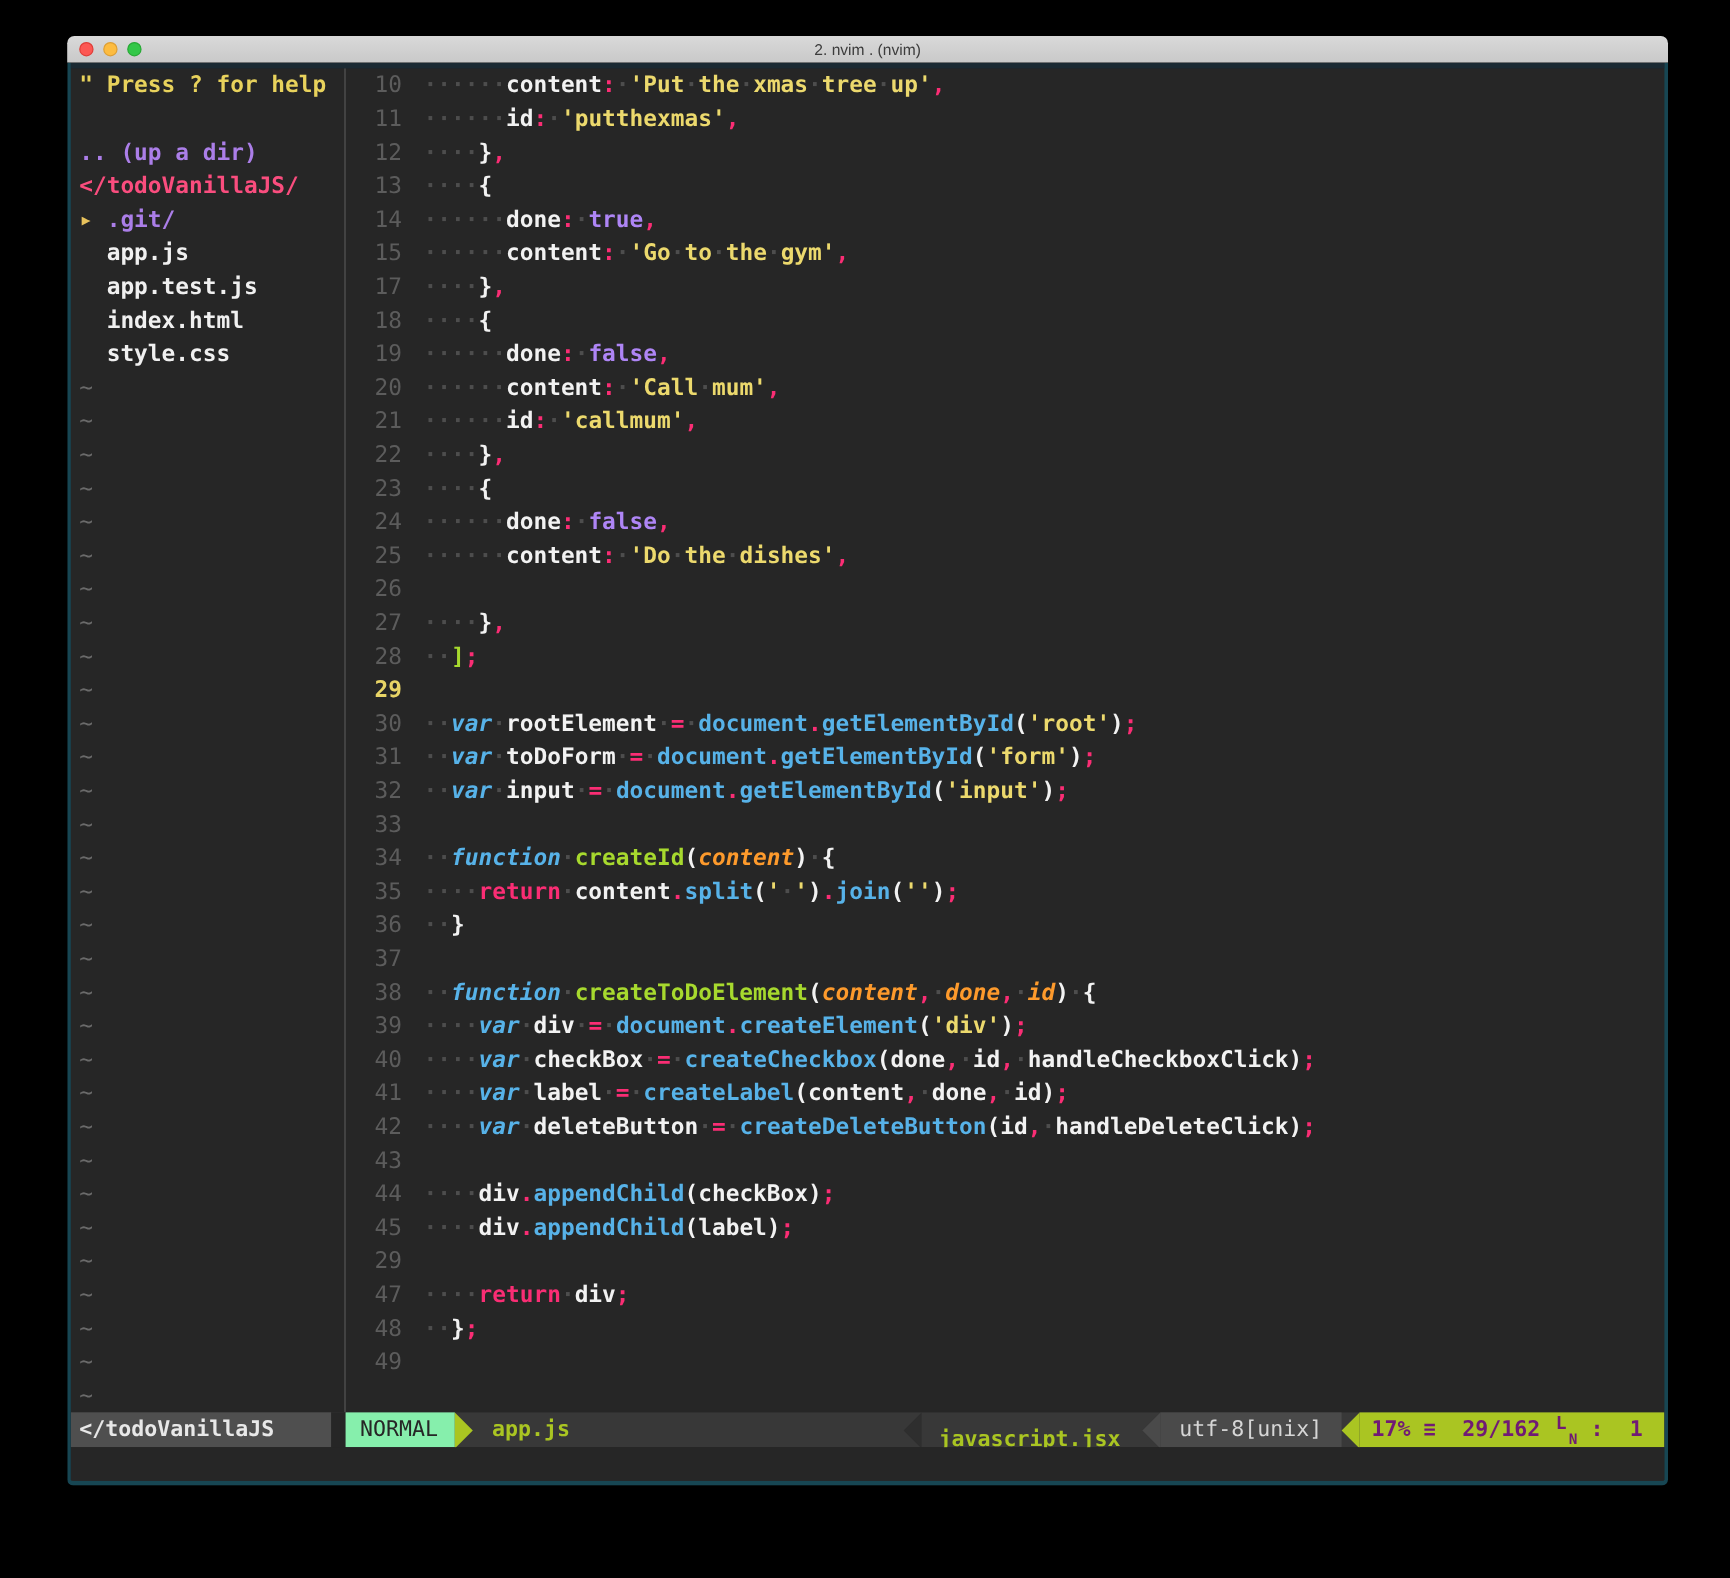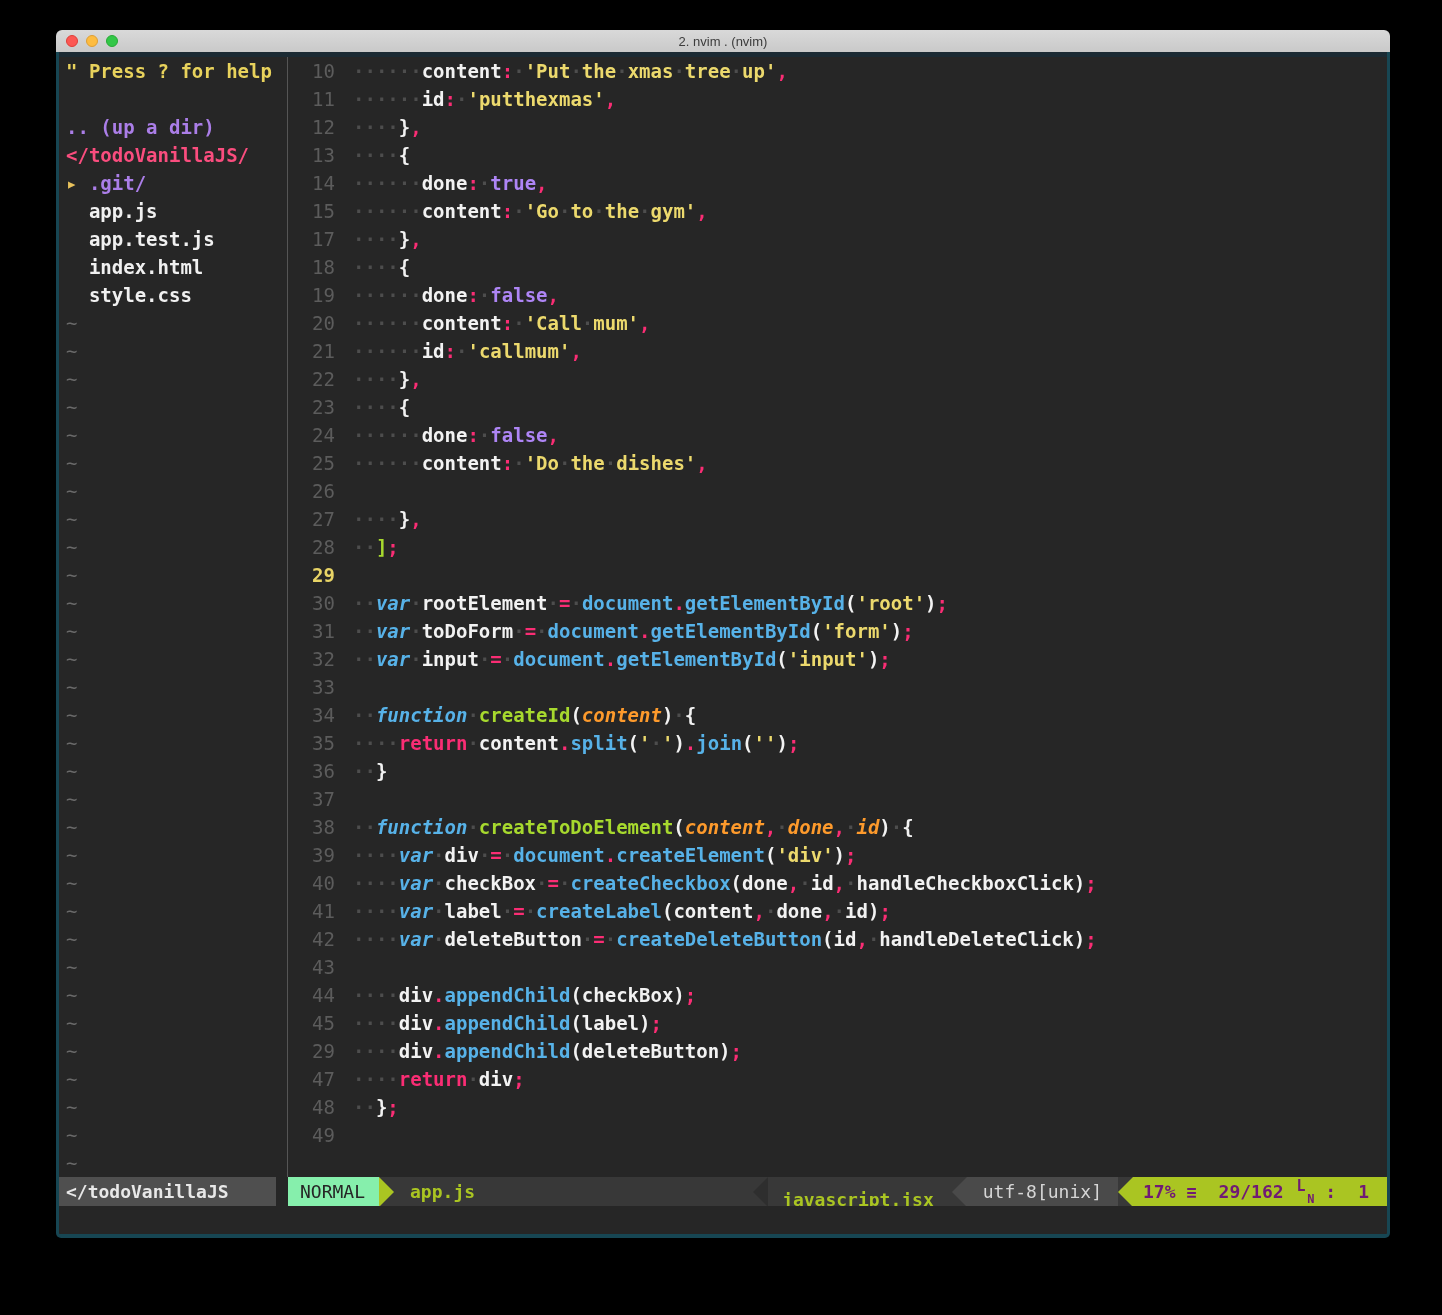--- a/index.html
+++ b/index.html
@@ -161,21 +161,21 @@
           <div class="row code-row"><span class="gutter">36</span><span class="codetext"><span class="c-ws">··</span><span class="c-fg">}</span></span></div>
           <div class="row code-row"><span class="gutter">37</span><span class="codetext"></span></div>
           <div class="row code-row"><span class="gutter">38</span><span class="codetext"><span class="c-ws">··</span><span class="c-kw">function</span><span class="c-ws">·</span><span class="c-lime">createToDoElement</span><span class="c-fg">(</span><span class="c-param">content</span><span class="c-pink">,</span><span class="c-ws">·</span><span class="c-param">done</span><span class="c-pink">,</span><span class="c-ws">·</span><span class="c-param">id</span><span class="c-fg">)</span><span class="c-ws">·</span><span class="c-fg">{</span></span></div>
           <div class="row code-row"><span class="gutter">39</span><span class="codetext"><span class="c-ws">····</span><span class="c-kw">var</span><span class="c-ws">·</span><span class="c-fg">div</span><span class="c-ws">·</span><span class="c-pink">=</span><span class="c-ws">·</span><span class="c-fn">document</span><span class="c-pink">.</span><span class="c-fn">createElement</span><span class="c-fg">(</span><span class="c-str">'div'</span><span class="c-fg">)</span><span class="c-pink">;</span></span></div>
           <div class="row code-row"><span class="gutter">40</span><span class="codetext"><span class="c-ws">····</span><span class="c-kw">var</span><span class="c-ws">·</span><span class="c-fg">checkBox</span><span class="c-ws">·</span><span class="c-pink">=</span><span class="c-ws">·</span><span class="c-fn">createCheckbox</span><span class="c-fg">(done</span><span class="c-pink">,</span><span class="c-ws">·</span><span class="c-fg">id</span><span class="c-pink">,</span><span class="c-ws">·</span><span class="c-fg">handleCheckboxClick)</span><span class="c-pink">;</span></span></div>
           <div class="row code-row"><span class="gutter">41</span><span class="codetext"><span class="c-ws">····</span><span class="c-kw">var</span><span class="c-ws">·</span><span class="c-fg">label</span><span class="c-ws">·</span><span class="c-pink">=</span><span class="c-ws">·</span><span class="c-fn">createLabel</span><span class="c-fg">(content</span><span class="c-pink">,</span><span class="c-ws">·</span><span class="c-fg">done</span><span class="c-pink">,</span><span class="c-ws">·</span><span class="c-fg">id)</span><span class="c-pink">;</span></span></div>
           <div class="row code-row"><span class="gutter">42</span><span class="codetext"><span class="c-ws">····</span><span class="c-kw">var</span><span class="c-ws">·</span><span class="c-fg">deleteButton</span><span class="c-ws">·</span><span class="c-pink">=</span><span class="c-ws">·</span><span class="c-fn">createDeleteButton</span><span class="c-fg">(id</span><span class="c-pink">,</span><span class="c-ws">·</span><span class="c-fg">handleDeleteClick)</span><span class="c-pink">;</span></span></div>
           <div class="row code-row"><span class="gutter">43</span><span class="codetext"></span></div>
           <div class="row code-row"><span class="gutter">44</span><span class="codetext"><span class="c-ws">····</span><span class="c-fg">div</span><span class="c-pink">.</span><span class="c-fn">appendChild</span><span class="c-fg">(checkBox)</span><span class="c-pink">;</span></span></div>
           <div class="row code-row"><span class="gutter">45</span><span class="codetext"><span class="c-ws">····</span><span class="c-fg">div</span><span class="c-pink">.</span><span class="c-fn">appendChild</span><span class="c-fg">(label)</span><span class="c-pink">;</span></span></div>
-          <div class="row code-row"><span class="gutter">29</span><span class="codetext"><span class="c-ws">····</span><span class="c-fg">div</span><span class="c-pink">.</span><span class="c-fn">appendChild</span><span class="c-fg">(deleteButton)</span><span class="c-pink">;</span></span></div>
+          <div class="row code-row"><span class="gutter">29</span></div>
           <div class="row code-row"><span class="gutter">47</span><span class="codetext"><span class="c-ws">····</span><span class="c-pink">return</span><span class="c-ws">·</span><span class="c-fg">div</span><span class="c-pink">;</span></span></div>
           <div class="row code-row"><span class="gutter">48</span><span class="codetext"><span class="c-ws">··</span><span class="c-fg">}</span><span class="c-pink">;</span></span></div>
           <div class="row code-row"><span class="gutter">49</span><span class="codetext"></span></div>
         </div>
     </div>
 
     <div id="statusbar">
       <div id="nt-status" class="sb">&lt;/todoVanillaJS</div>
       <div id="nt-gap"></div>
       <div id="mode-seg" class="sb">NORMAL</div>

